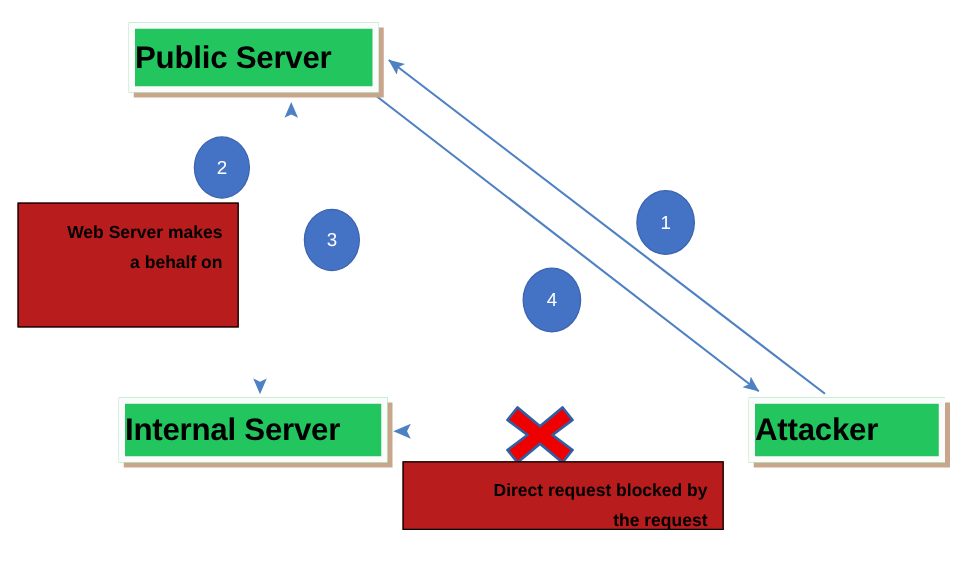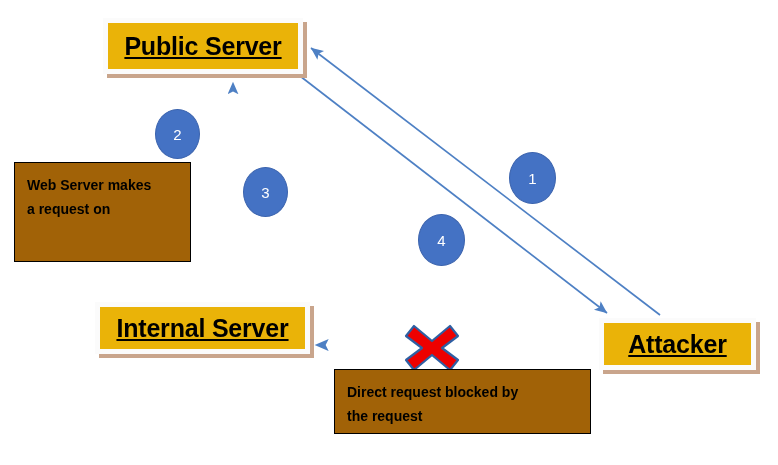--- a/index.html
+++ b/index.html
@@ -21,40 +21,38 @@
     position: absolute;
     left: 0;
     top: 0;
     width: 778px;
     height: 465px;
   }
 
   
   .node {
     position: absolute;
-    background: #eab308;
+    background: #22c55e;
     border: 5px solid #FBFBFB;
     box-shadow: 4px 4px 0 0 #C9A58C;
     display: flex;
     align-items: center;
-    justify-content: center;
     box-sizing: border-box;
-    text-decoration: underline;
   }
   .node-label {
     color: #000000;
     font-weight: bold;
     font-size: 25px;
     line-height: 1;
     letter-spacing: -0.2px;
     white-space: nowrap;
   }
 
   #node-public-server { left: 103px; top: 18px;  width: 200px; height: 56px; }
-  #node-internal-server { left: 95px; top: 302px; width: 215px; height: 52px; }
+  #node-internal-server { left: 95px; top: 318px; width: 215px; height: 52px; }
   #node-attacker { left: 599px; top: 318px; width: 157px; height: 52px; }
 
   
   .badge {
     position: absolute;
     background: #4472C4;
     border: 1px solid #3C64AE;
     border-radius: 50%;
     display: flex;
     align-items: center;
@@ -67,34 +65,35 @@
     line-height: 1;
   }
   #badge-1 { left: 509px; top: 152px; width: 47px; height: 52px; }
   #badge-2 { left: 155px; top: 109px; width: 45px; height: 50px; }
   #badge-3 { left: 243px; top: 167px; width: 45px; height: 50px; }
   #badge-4 { left: 418px; top: 214px; width: 47px; height: 52px; }
 
   
   .note {
     position: absolute;
-    background: #a16207;
+    background: #b91c1c;
     border: 1px solid #000000;
     box-sizing: border-box;
     padding: 10px 12px;
+    text-align: right;
   }
   .note-line {
     color: #000000;
     font-weight: bold;
     font-size: 14px;
     line-height: 1.72;
     white-space: nowrap;
   }
   #note-web-server { left: 14px;  top: 162px; width: 177px; height: 100px; }
-  #note-firewall   { left: 322px; top: 369px; width: 257px; height: 65px; margin-left: 12px; }
+  #note-firewall   { left: 322px; top: 369px; width: 257px; height: 55px; }
 
   
   #blocked-x {
     position: absolute;
     left: 402px;
     top: 322px;
     width: 60px;
     height: 52px;
   }
 </style>
@@ -157,21 +156,21 @@
   <div class="badge" id="badge-4">
     <span class="badge-label">4</span>
   </div>
 
   <svg id="blocked-x" viewBox="0 0 60 52" xmlns="http://www.w3.org/2000/svg">
     <polygon points="12,4 30,19 48,4 56,14 40,26 56,38 48,48 30,33 12,48 4,38 20,26 4,14" fill="#EE0000" stroke="#2E5FA3" stroke-width="2.2" stroke-linejoin="round"></polygon>
   </svg>
 
   <div class="note" id="note-web-server">
     <div class="note-line">Web Server makes</div>
-    <div class="note-line">a request on</div>
+    <div class="note-line">a behalf on</div>
   </div>
 
   <div class="note" id="note-firewall">
     <div class="note-line">Direct request blocked by</div>
     <div class="note-line">the request</div>
   </div>
 
 </div>
 
 </body></html>

